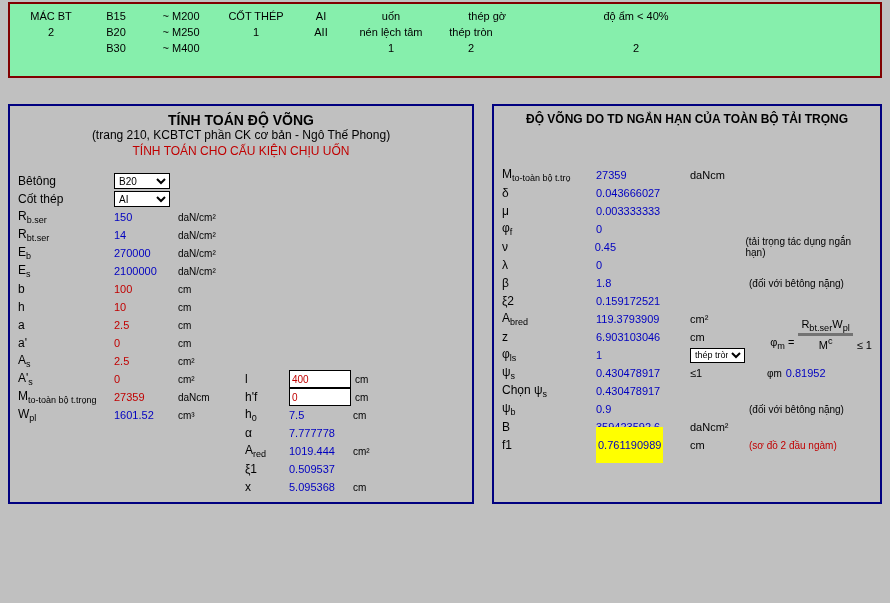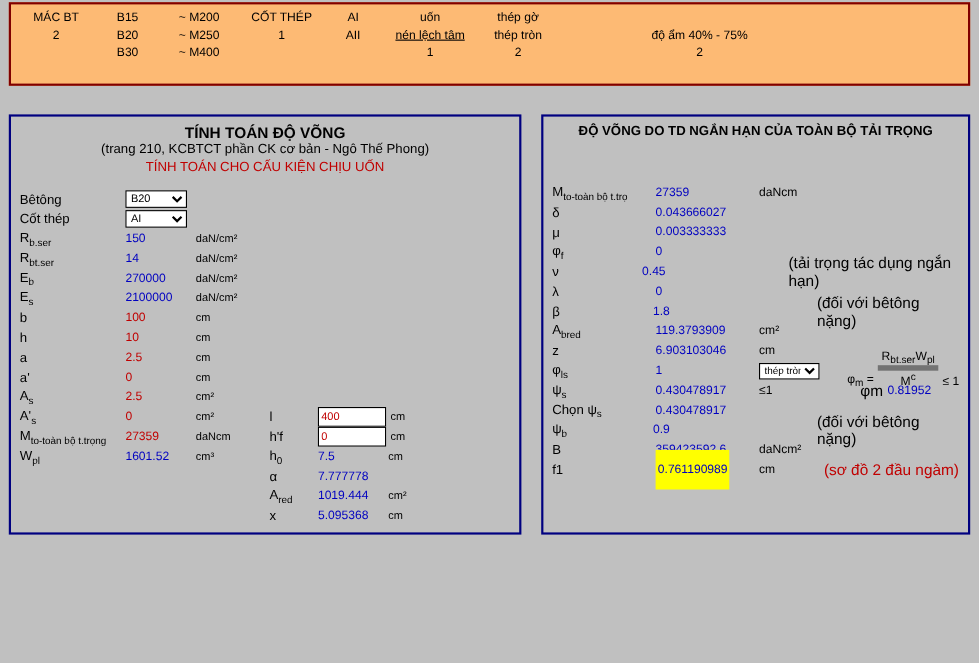--- a/index.html
+++ b/index.html
@@ -1,17 +1,17 @@
 <!DOCTYPE html>
 <html><head>
 <meta charset="utf-8">
 <style>
 html,body{margin:0;padding:0;font-family:Arial,sans-serif;font-size:12px;background:#c0c0c0}
 .page{width:890px;height:603px;background:#c0c0c0;position:relative;overflow:hidden}
-.top-box{margin:2px 8px 0 8px;background:#fdba74;border:2px solid #800000;padding:4px 6px}
+.top-box{margin:2px 8px 0 8px;background:#86efac;border:2px solid #800000;padding:4px 6px}
 .top-row{display:flex;align-items:center;height:16px}
 .cell{font-size:11px}
 .ctr{text-align:center}
 .top-footer{text-align:center;color:#c00000;font-style:italic;font-size:11px;margin-top:2px;font-weight:bold}
 .panels{display:flex;gap:18px;margin:26px 8px 0 8px}
 .panel{border:2px solid #000080;background:#c0c0c0;padding:6px 8px;flex:1}
 .panel-title{font-weight:bold;text-align:center;font-size:14px}
 .panel-sub1{text-align:center;font-size:12px}
 .panel-sub2{text-align:center;font-size:12px;color:#c00000;margin-top:2px}
 .row{display:flex;align-items:center;height:18px;gap:4px}
@@ -21,49 +21,49 @@
 .val-red{width:60px;color:#c00000;font-size:11px}
 .unit{width:50px;font-size:10px}
 .inpbox{width:56px;height:14px;background:#fff;border:1px solid #000;font-size:10px;padding-left:2px}
 .sel{width:56px;height:16px;font-size:10px;background:#fff;border:1px solid #000}
 .split{display:flex;gap:8px}
 .col{flex:1}
 .rlab{width:90px;font-size:12px}
 .rlab sub{font-size:9px}
 .rval{width:90px;color:#0000c0;font-size:11px}
 .runit{width:55px;font-size:11px}
-.rextra{font-size:14px}
+.rextra{font-size:10px}
 .hl{background:#ffff00;padding:12px 2px}
 .sel-mini{width:55px;height:15px;font-size:9px;background:#fff;border:1px solid #000}
 .redtxt{color:#c00000}
 </style>
 </head>
 <body>
 <div class="page">
 
 <div class="top-box">
   <div id="top-table">
         <div class="top-row">
           <div class="cell ctr" style="width: 70px;">MÁC BT</div>
           <div class="cell ctr" style="width: 60px;">B15</div>
           <div class="cell ctr" style="width: 70px;">~ M200</div>
           <div class="cell ctr" style="width: 80px;">CỐT THÉP</div>
           <div class="cell ctr" style="width: 50px;">AI</div>
           <div class="cell ctr" style="width: 90px;">uốn</div>
-          <div class="cell ctr" style="width: 70px;">thép gờ</div>
+          <div class="cell ctr" style="width: 70px; text-align: right;">thép gờ</div>
+          <div class="cell ctr" style="width: 260px;">độ ẩm &lt; 40%</div>
         </div>
         <div class="top-row">
           <div class="cell ctr" style="width: 70px;">2</div>
           <div class="cell ctr" style="width: 60px;">B20</div>
           <div class="cell ctr" style="width: 70px;">~ M250</div>
           <div class="cell ctr" style="width: 80px;">1</div>
           <div class="cell ctr" style="width: 50px;">AII</div>
-          <div class="cell ctr" style="width: 90px; text-decoration: underline;">nén lệch tâm</div>
+          <div class="cell ctr" style="width: 90px;">nén lệch tâm</div>
           <div class="cell ctr" style="width: 70px;">thép tròn</div>
-          <div class="cell ctr" style="width: 260px;">độ ẩm 40% - 75%</div>
         </div>
         <div class="top-row">
           <div class="cell ctr" style="width: 70px;"></div>
           <div class="cell ctr" style="width: 60px;">B30</div>
           <div class="cell ctr" style="width: 70px;">~ M400</div>
           <div class="cell ctr" style="width: 80px;"></div>
           <div class="cell ctr" style="width: 50px;"></div>
           <div class="cell ctr" style="width: 90px;">1</div>
           <div class="cell ctr" style="width: 70px;">2</div>
           <div class="cell ctr" style="width: 260px;">2</div>
@@ -178,20 +178,25 @@
               <div class="lab" style="width: 40px;">α</div>
               <div class="val">7.777778</div>
               <div class="unit"></div>
             </div>
             <div class="row">
               <div class="lab" style="width: 40px;">A<sub>red</sub></div>
               <div class="val">1019.444</div>
               <div class="unit">cm²</div>
             </div>
             <div class="row">
+              <div class="lab" style="width: 40px;">ξ1</div>
+              <div class="val">0.509537</div>
+              <div class="unit"></div>
+            </div>
+            <div class="row">
               <div class="lab" style="width: 40px;">x</div>
               <div class="val">5.095368</div>
               <div class="unit">cm</div>
             </div>
           </div>
     </div>
   </div>
 
   <div class="panel" style="position:relative">
     <div class="panel-title" style="font-size:12px">ĐỘ VÕNG DO TD NGẮN HẠN CỦA TOÀN BỘ TẢI TRỌNG</div>
@@ -228,39 +233,44 @@
             <div class="rval">0</div>
             <div class="runit"></div>
           </div>
           <div class="row">
             <div class="rlab">β</div>
             <div class="rval">1.8</div>
             <div class="runit"></div>
             <div class="rextra">(đối với bêtông nặng)</div>
           </div>
           <div class="row">
+            <div class="rlab">ξ2</div>
+            <div class="rval">0.159172521</div>
+            <div class="runit"></div>
+          </div>
+          <div class="row">
             <div class="rlab">A<sub>bred</sub></div>
             <div class="rval">119.3793909</div>
             <div class="runit">cm²</div>
           </div>
           <div class="row">
             <div class="rlab">z</div>
             <div class="rval">6.903103046</div>
             <div class="runit">cm</div>
           </div>
           <div class="row">
             <div class="rlab">φ<sub>ls</sub></div>
             <div class="rval">1</div>
             <select class="sel-mini"><option>thép tròn</option></select>
           </div>
           <div class="row">
             <div class="rlab">ψ<sub>s</sub></div>
             <div class="rval">0.430478917</div>
             <div class="runit">≤1</div>
-            <div class="rextra" style="margin-left: 33px;">φm</div>
+            <div class="rextra" style="margin-left: 18px;">φm</div>
             <div class="rval" style="width: 60px;">0.81952</div>
           </div>
           <div class="row">
             <div class="rlab">Chọn ψ<sub>s</sub></div>
             <div class="rval">0.430478917</div>
             <div class="runit"></div>
           </div>
           <div class="row">
             <div class="rlab">ψ<sub>b</sub></div>
             <div class="rval">0.9</div>
@@ -275,21 +285,21 @@
           <div class="row">
             <div class="rlab">f1</div>
             <div class="rval"><span class="hl">0.761190989</span></div>
             <div class="runit">cm</div>
             <div class="rextra redtxt">(sơ đồ 2 đầu ngàm)</div>
           </div>
         </div>
     <div style="position:absolute;right:8px;top:212px;font-size:11px;display:flex;align-items:flex-end;gap:4px">
       <span>φ<sub>m</sub> =</span>
       <span style="display:inline-block;text-align:center">
-        <span style="display:block;border-bottom:5px solid #737373;padding:0 3px">R<sub>bt.ser</sub>W<sub>pl</sub></span>
+        <span style="display:block;border-bottom:3px solid #737373;padding:0 3px">R<sub>bt.ser</sub>W<sub>pl</sub></span>
         <span style="display:block;padding:0 3px">M<sup>c</sup></span>
       </span>
       <span>≤ 1</span>
     </div>
   </div>
 </div>
 
 </div>
 
 </body></html>

